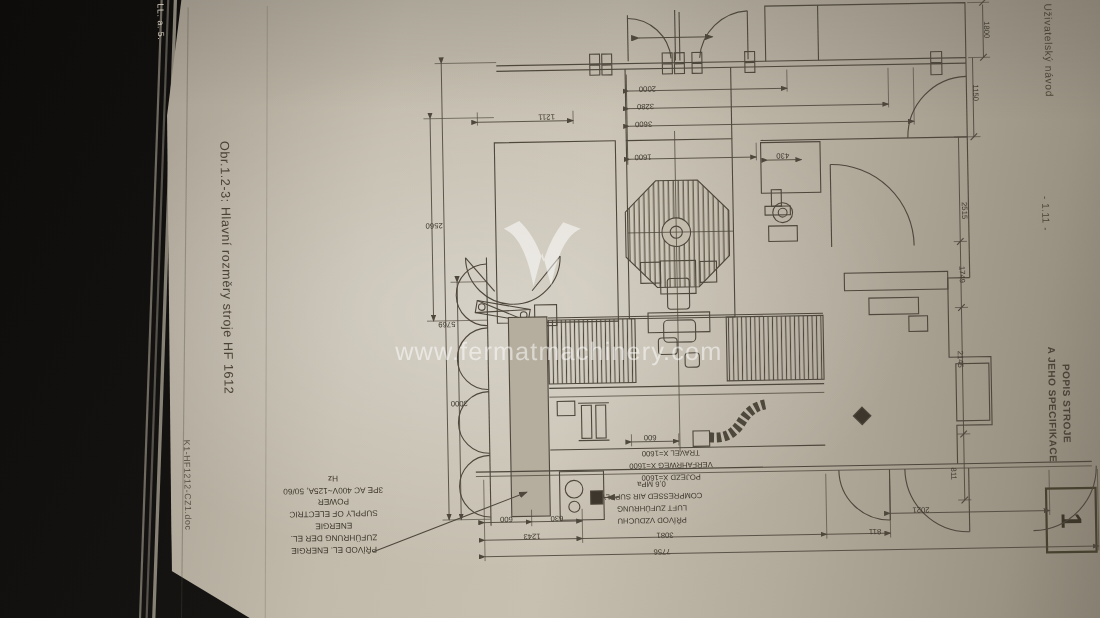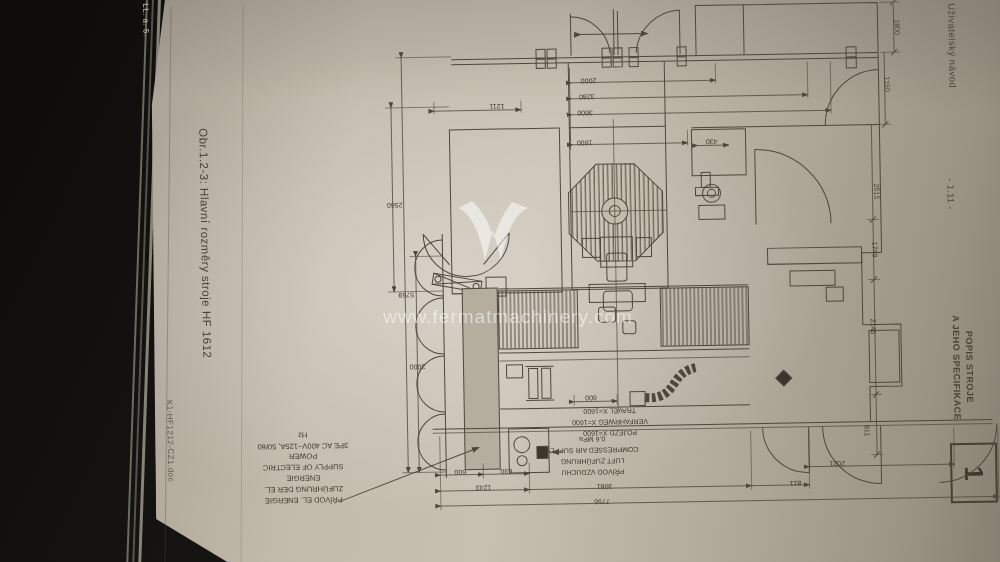--- a/index.html
+++ b/index.html
@@ -15,21 +15,21 @@
          background:
            radial-gradient(ellipse 620px 380px at 44% 50%,rgba(255,255,255,.30),rgba(255,255,255,0) 62%),
            linear-gradient(182deg,rgba(0,0,0,.16),rgba(0,0,0,0) 22%),
            linear-gradient(100deg,#8b8476 0%,#aaa294 14%,#c2bbac 34%,#c7c0b1 52%,#b2aa9b 72%,#9a9283 90%,#837b6d 100%);
          clip-path:polygon(172px 0px,1010px 0px,1010px 608px,270px 608px,152px 534px,155px 120px);}
   .vtext{writing-mode:vertical-rl;text-orientation:mixed;position:absolute;
          color:#4a4336;letter-spacing:.5px;}
   .flip{transform:rotate(180deg);}
   .blk{position:absolute;color:#3e382d;text-align:center;line-height:1.45;}
   #watermark{position:absolute;left:338px;top:306px;width:340px;
-             color:rgba(255,255,255,.52);font-size:19px;letter-spacing:1px;
+             color:rgba(255,255,255,.52);font-size:23px;letter-spacing:1px;
              text-align:center;z-index:30;}
   #wlogo{position:absolute;left:452px;top:196px;z-index:29;opacity:.62;}
   svg text{font-family:"Liberation Sans",sans-serif;}
 </style>
 </head>
 <body>
 <div id="photo">
 
   <div class="stack" style="left:136px;width:2px;transform:rotate(2deg);"></div>
   <div class="stack" style="left:142px;width:2px;transform:rotate(2deg);opacity:.4;"></div>

